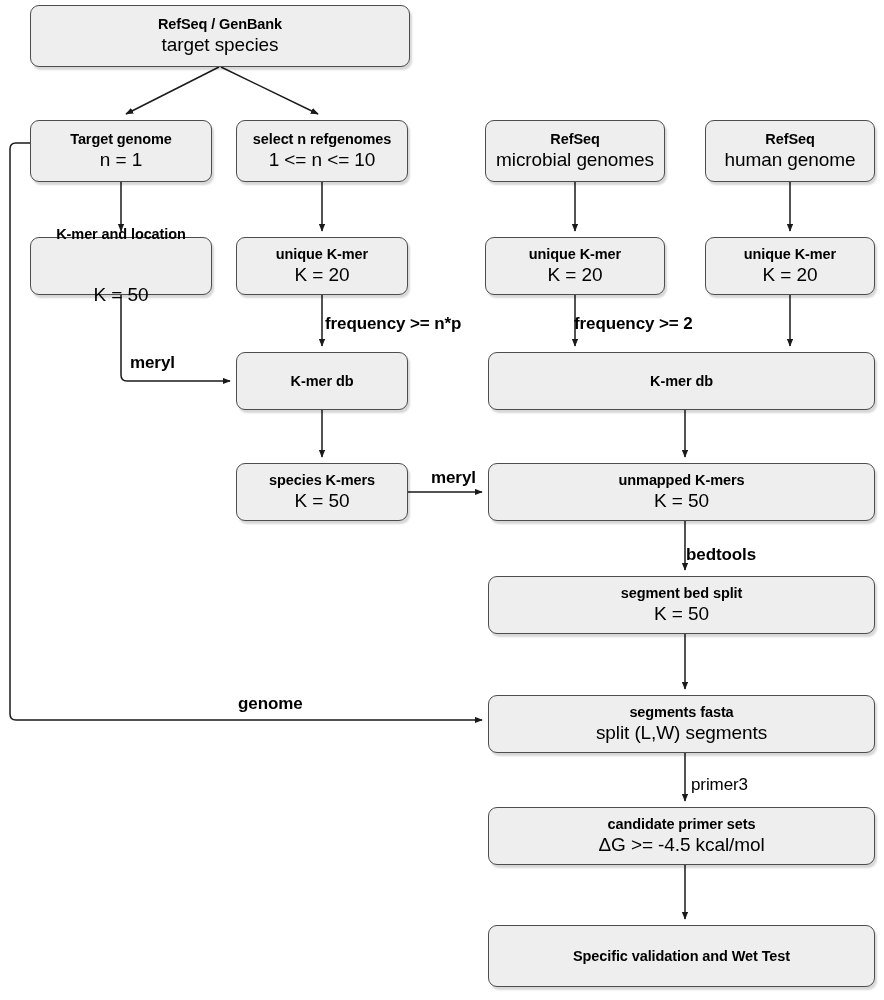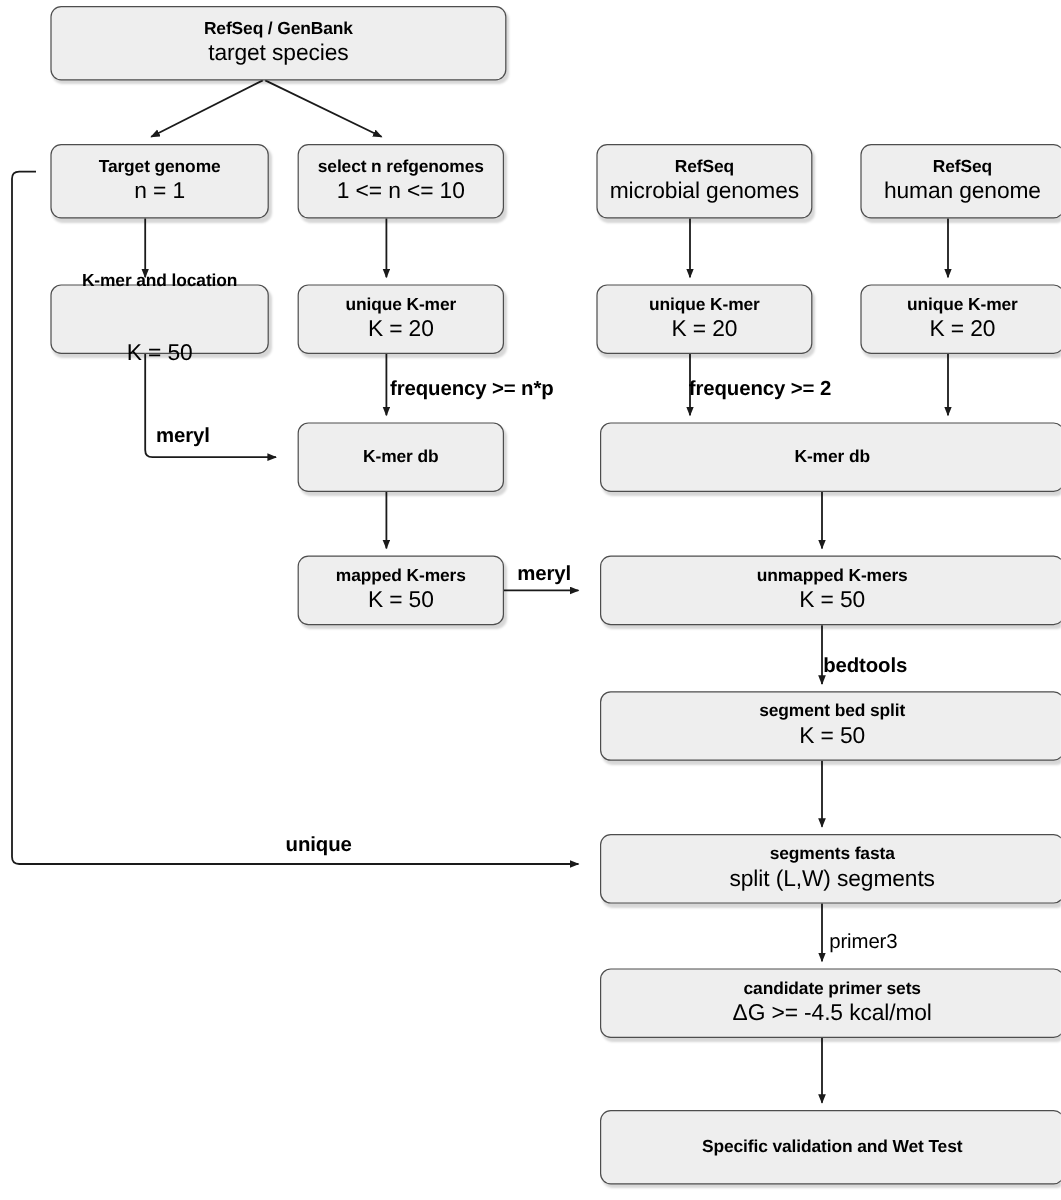--- a/index.html
+++ b/index.html
@@ -34,21 +34,20 @@
     border: 1px solid #4d4d4d;
     border-radius: 9px;
     box-shadow: 2px 3px 2px rgba(0,0,0,0.16);
     display: flex;
     flex-direction: column;
     align-items: center;
     justify-content: center;
     text-align: center;
     color: #000000;
     line-height: 1.25;
-    margin-left: 12px;
   }
   .node .line1 {
     font-weight: bold;
     font-size: 14.5px;
     letter-spacing: -0.1px;
   }
   .node .line2 {
     font-weight: normal;
     font-size: 19px;
     letter-spacing: -0.1px;
@@ -166,21 +165,21 @@
   <div class="node" style="left:236px; top:352px; width:172px; height:58px;">
     <span class="line1">K-mer db</span>
 
   </div>
 
   <div class="node" style="left:488px; top:352px; width:387px; height:58px;">
     <span class="line1">K-mer db</span>
   </div>
 
   <div class="node" style="left:236px; top:463px; width:172px; height:58px;">
-    <span class="line1">mapped K-mers</span>
+    <span class="line1">species K-mers</span>
     <span class="line2">K = 50</span>
   </div>
 
   <div class="node" style="left:488px; top:463px; width:387px; height:58px;">
     <span class="line1">unmapped K-mers</span>
     <span class="line2">K = 50</span>
   </div>
 
   <div class="node" style="left:488px; top:576px; width:387px; height:58px;">
     <span class="line1">segment bed split</span>
@@ -205,17 +204,17 @@
   <span class="edge-label" style="left:130px; top:353px;">meryl</span>
 
   <span class="edge-label" style="left:325px; top:314px;">frequency &gt;= n*p</span>
 
   <span class="edge-label" style="left:574px; top:314px;">frequency &gt;= 2</span>
 
   <span class="edge-label" style="left:431px; top:468px;">meryl</span>
 
   <span class="edge-label" style="left:686px; top:545px;">bedtools</span>
 
-  <span class="edge-label" style="left:238px; top:694px;">unique</span>
+  <span class="edge-label" style="left:238px; top:694px;">genome</span>
 
   <span class="edge-label thin" style="left:691px; top:775px;">primer3</span>
 
 </div>
 
 </body></html>

